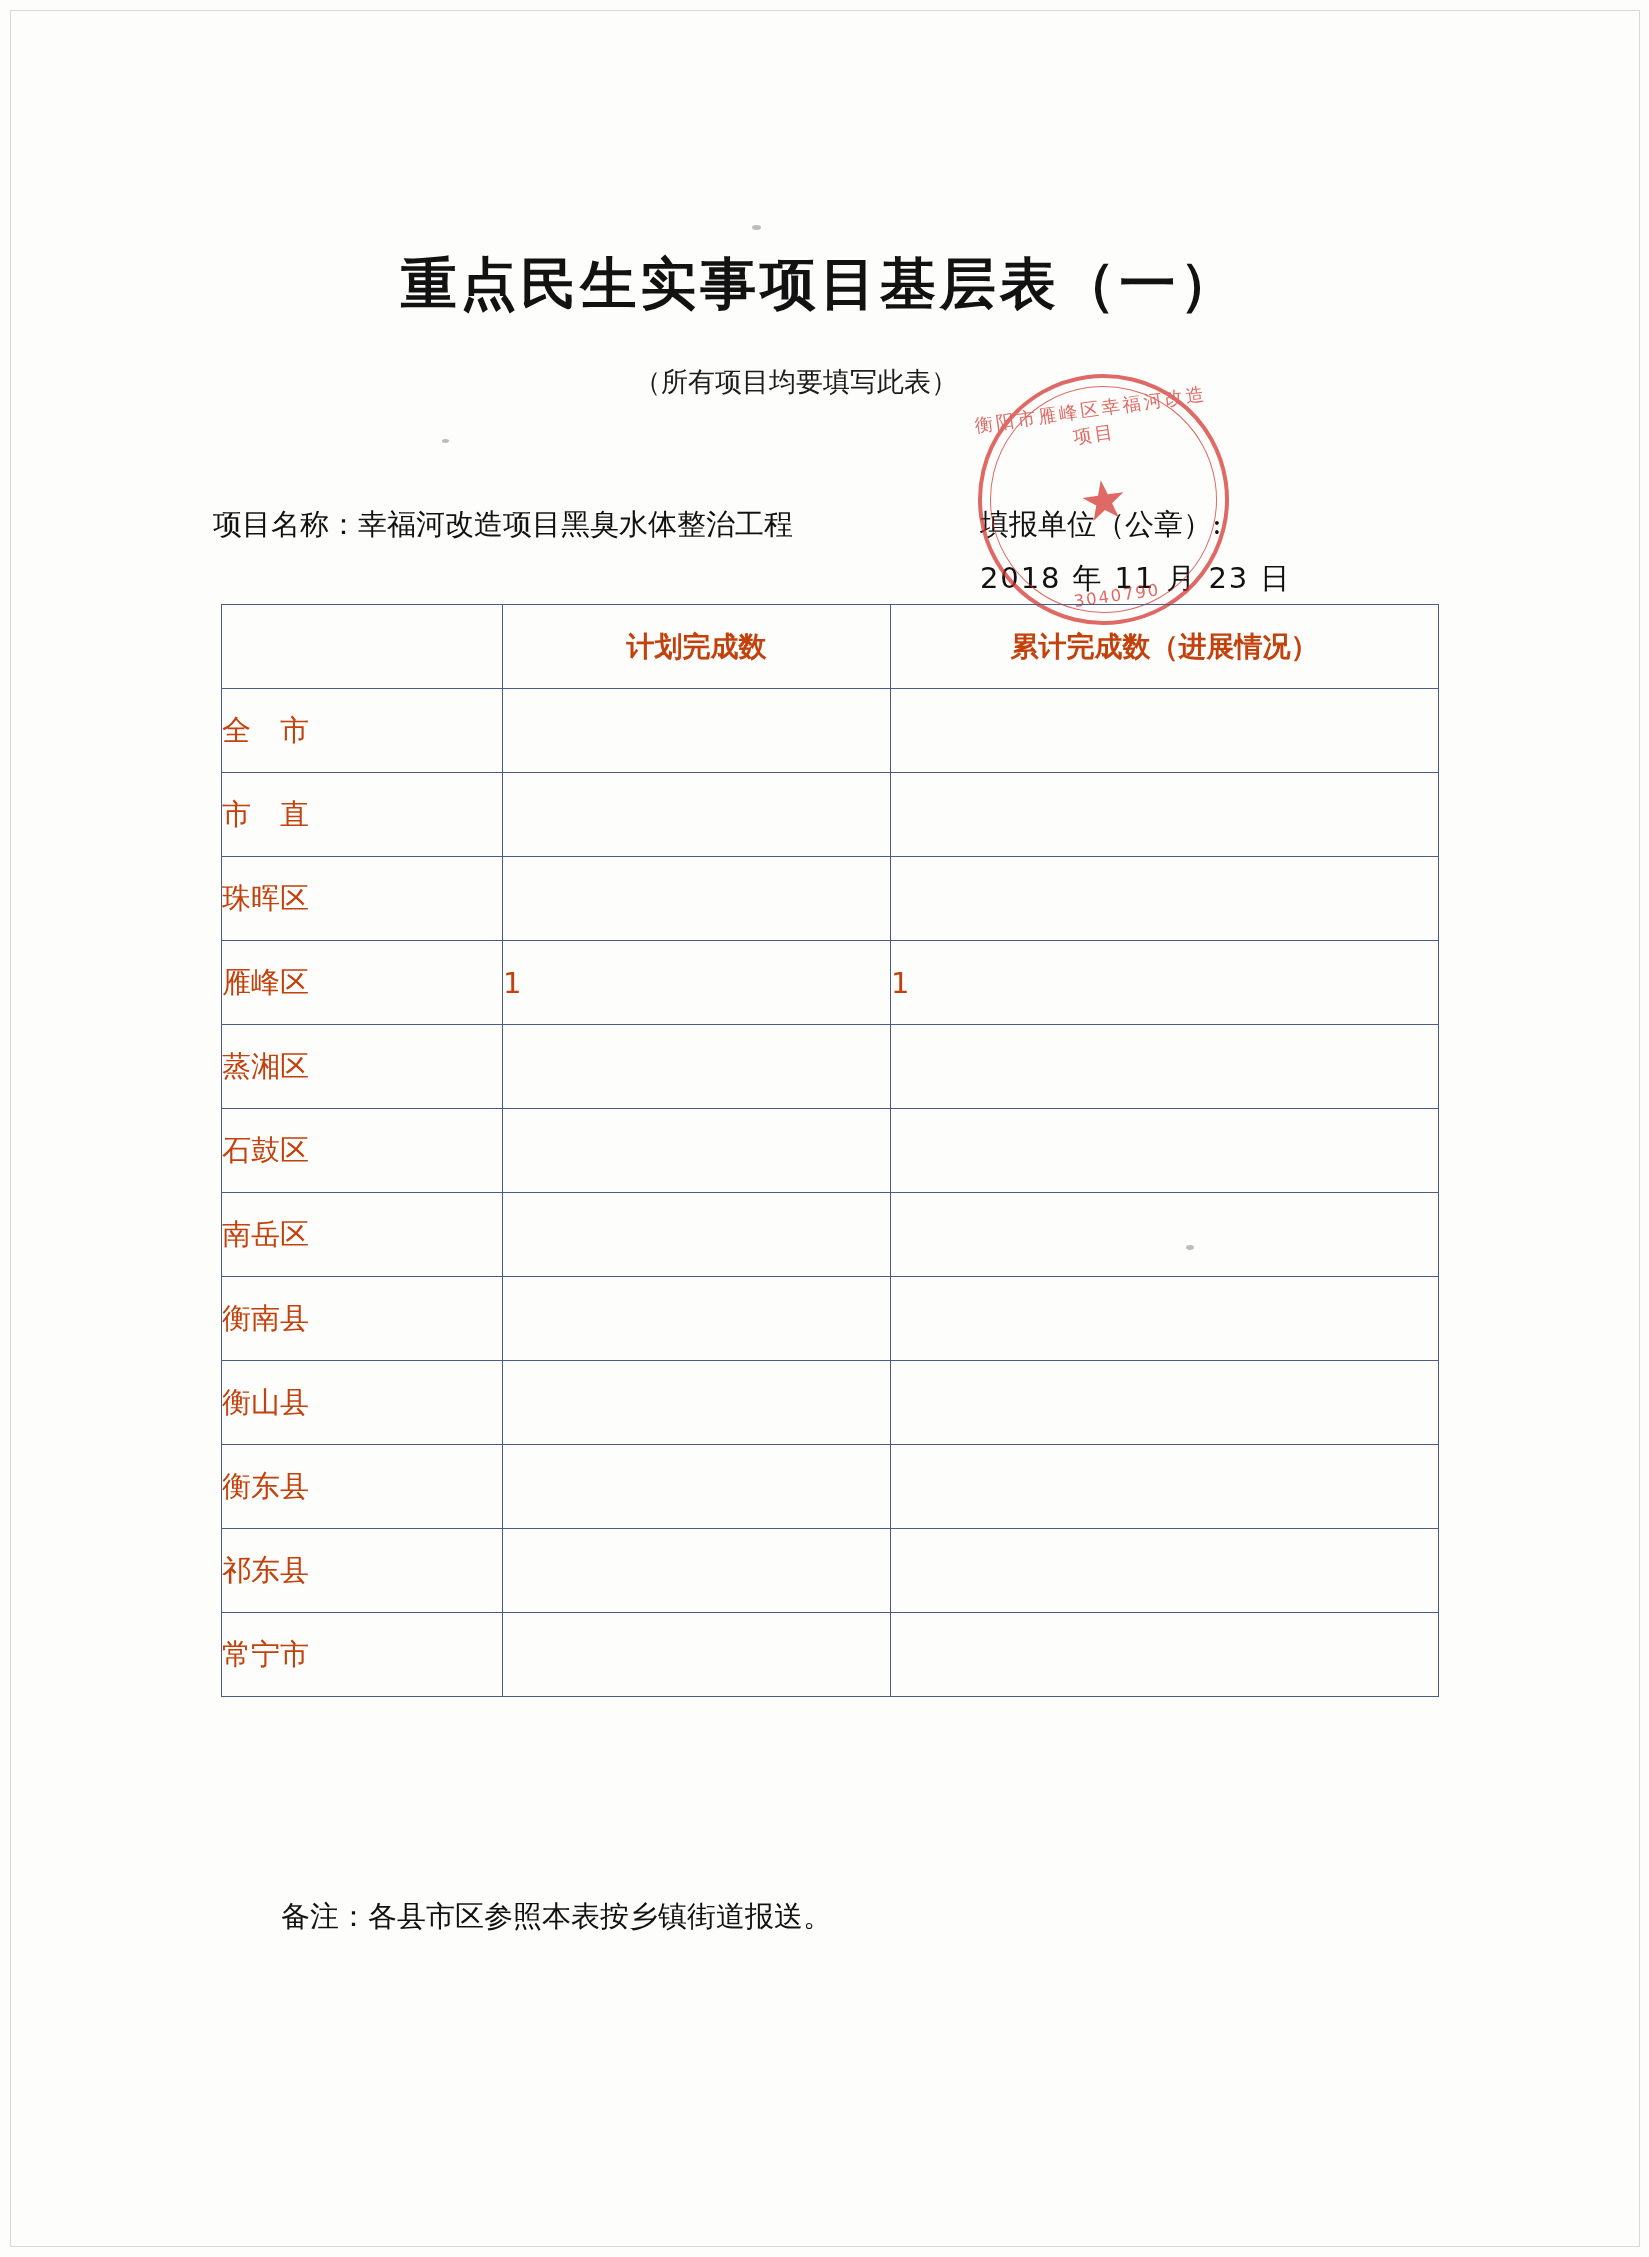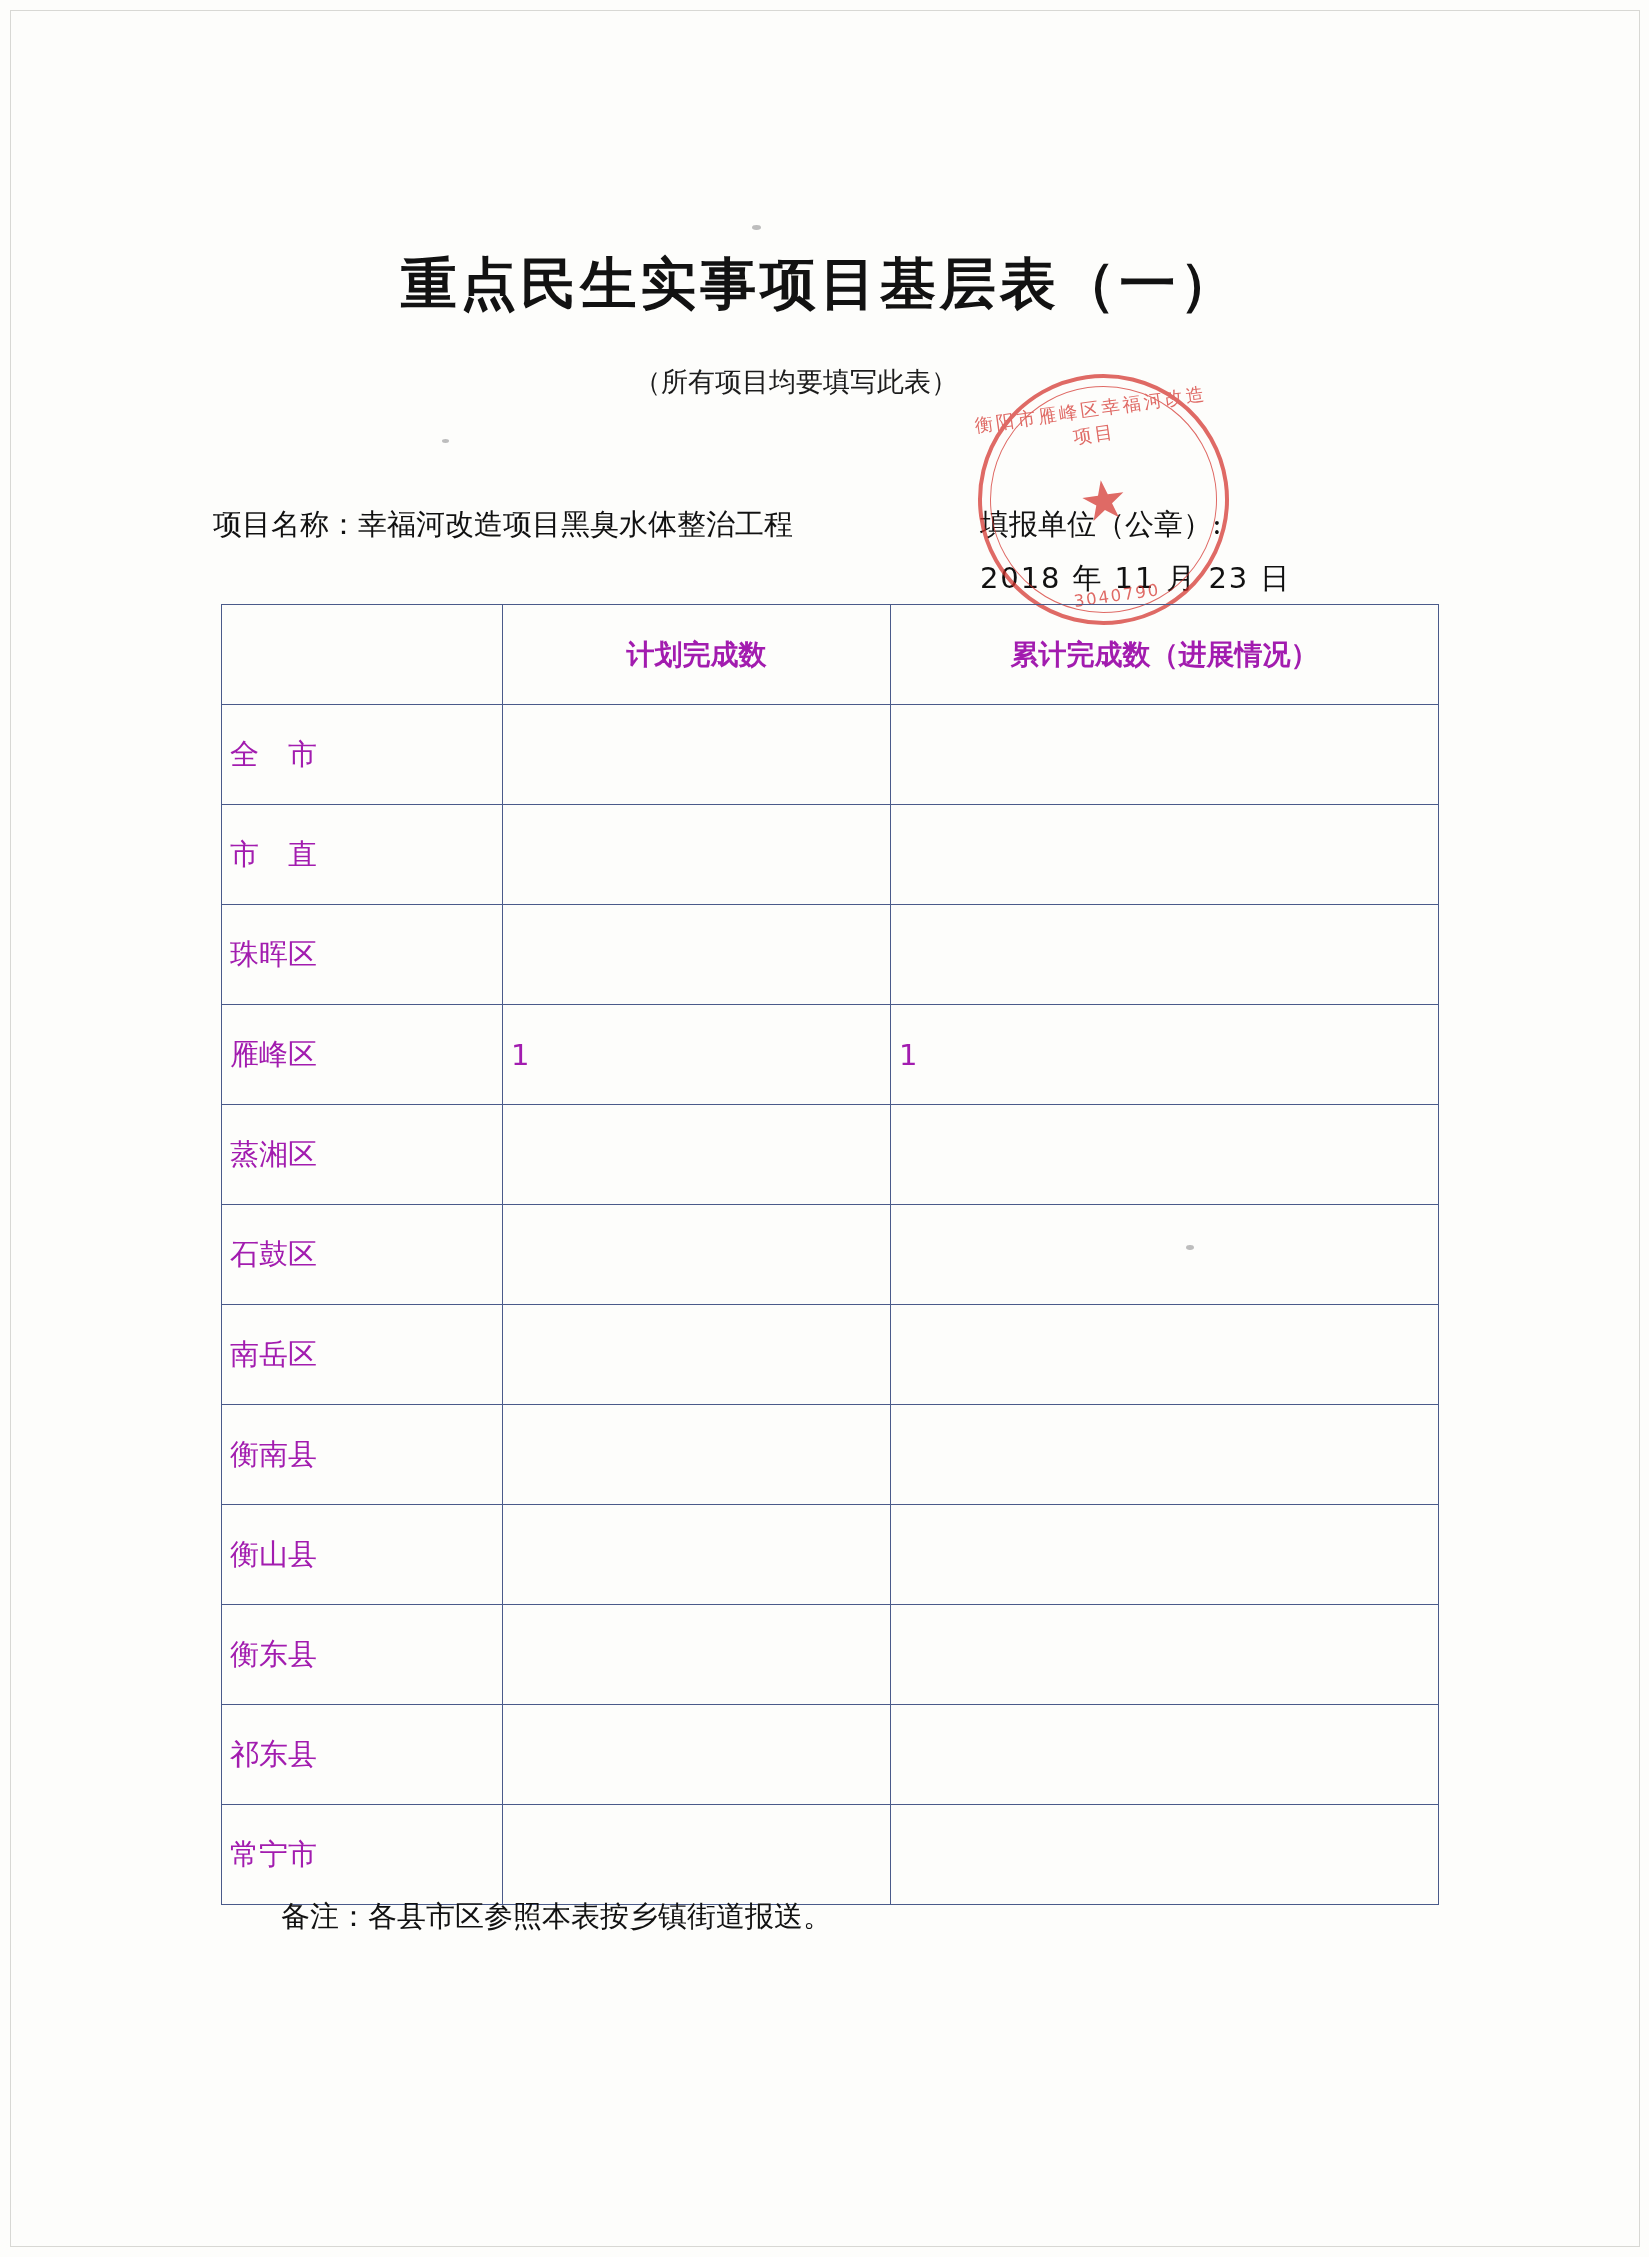--- a/index.html
+++ b/index.html
@@ -141,23 +141,23 @@
     position: absolute;
     left: 221px;
     top: 604px;
     width: 1218px;
     border-collapse: collapse;
     table-layout: fixed;
   }
   table.form-table td, table.form-table th {
     border: 1px solid #4a5a8a;
     height: 83px;
-    padding: 8px;
-    font-size: 29px;
-    color: #a21caf;
+    padding: 0;
+    font-size: 29px;
+    color: #c2410c;
     font-weight: normal;
     margin-left: 25px;
   }
   table.form-table th {
     font-weight: bold;
     text-align: center;
     font-family: "DejaVu Sans", sans-serif;
     font-size: 28px;
   }
   td.row-label {

